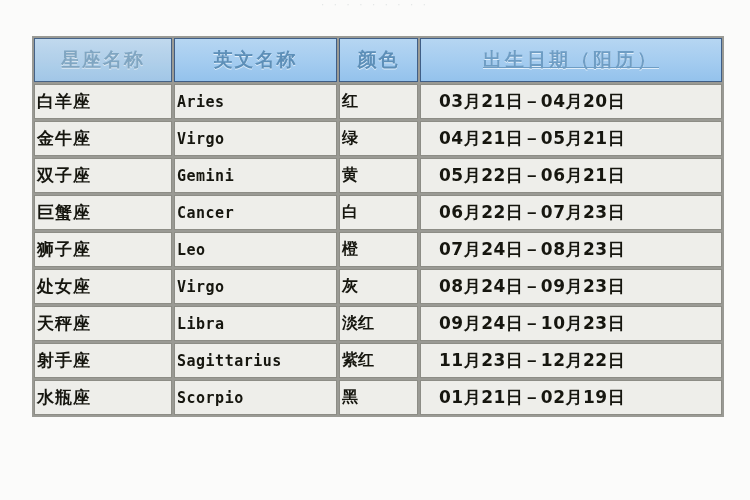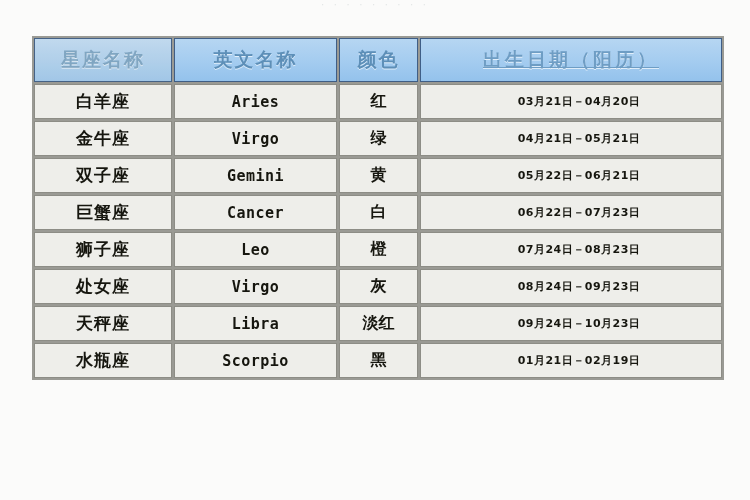--- a/index.html
+++ b/index.html
@@ -76,21 +76,20 @@
   thead th.wide {
     letter-spacing: 3px;
     color: #6e9dc4;
     text-decoration: underline;
   }
 
   
   tbody td {
     height: 33px;
     padding: 0 2px;
-    text-align: center;
     vertical-align: middle;
     background: #eeeeea;
     border: 1px solid #8d8d86;
     color: #16160f;
     white-space: nowrap;
     overflow: hidden;
   }
   tbody td.cn {
     font-family: "DejaVu Sans", "Liberation Sans", sans-serif;
     font-size: 17px;
@@ -104,21 +103,21 @@
     letter-spacing: .5px;
   }
   tbody td.color {
     font-family: "DejaVu Sans", "Liberation Sans", sans-serif;
     font-size: 16px;
     font-weight: 700;
     letter-spacing: 0px;
   }
   tbody td.date {
     font-family: "DejaVu Sans", "Liberation Sans", sans-serif;
-    font-size: 11px;
+    font-size: 17px;
     font-weight: 700;
     letter-spacing: .5px;
     padding-left: 18px;
   }
 </style>
 </head>
 <body>
 
 <div id="top-sliver">·  ·  ·  ·        ·  ·        ·  ·  ·</div>
 
@@ -175,20 +174,26 @@
           <td class="color">灰</td>
           <td class="date">08月24日－09月23日</td>
         </tr>
         <tr>
           <td class="cn">天秤座</td>
           <td class="en">Libra</td>
           <td class="color">淡红</td>
           <td class="date">09月24日－10月23日</td>
         </tr>
         <tr>
+          <td class="cn">射手座</td>
+          <td class="en">Sagittarius</td>
+          <td class="color">紫红</td>
+          <td class="date">11月23日－12月22日</td>
+        </tr>
+        <tr>
           <td class="cn">水瓶座</td>
           <td class="en">Scorpio</td>
           <td class="color">黑</td>
           <td class="date">01月21日－02月19日</td>
         </tr>
       </tbody>
   </table>
 </div>
 
 </body></html>

